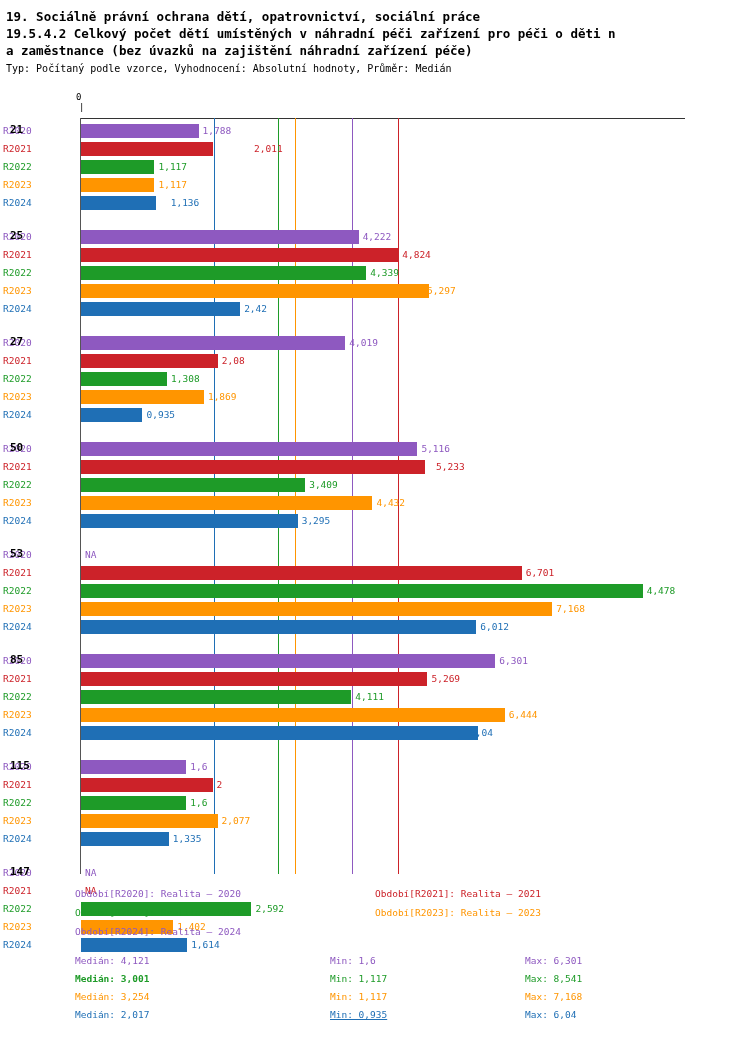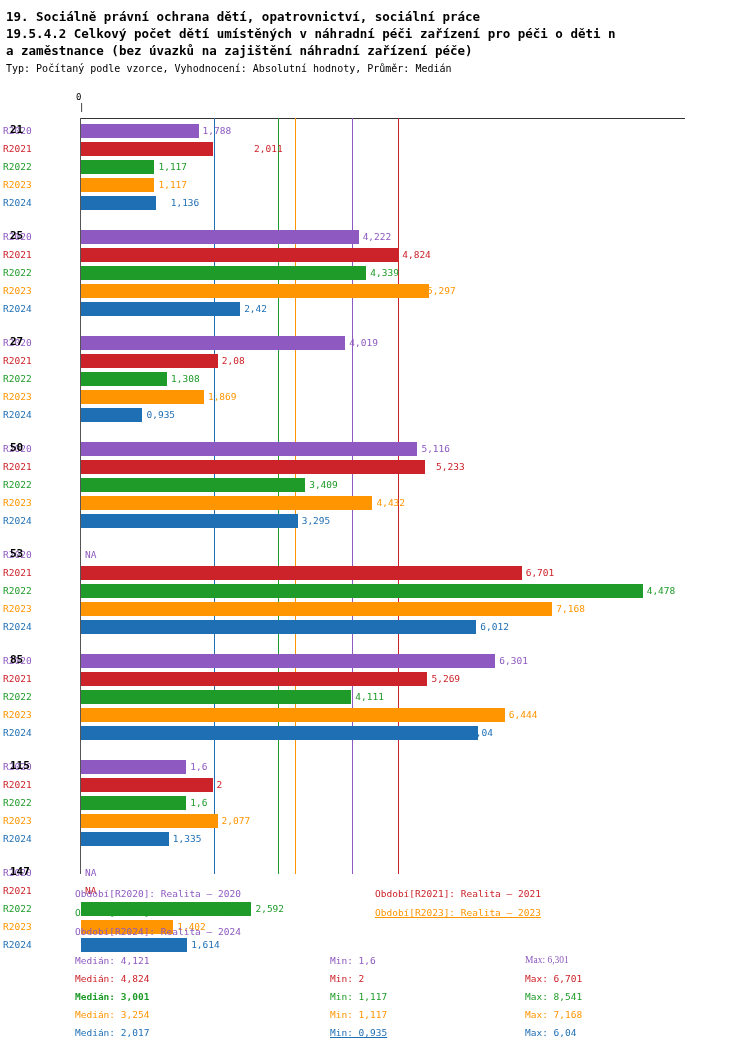--- a/index.html
+++ b/index.html
@@ -341,36 +341,31 @@
     <div class="grouplabel" style="top: 773px;">147</div>
   </div>
 
 <div id="legend">
     <div class="leg-row">
       <span class="leg-a" style="color: rgb(142, 89, 192);">Období[R2020]: Realita – 2020</span>
       <span class="leg-b" style="color: rgb(204, 34, 41);">Období[R2021]: Realita – 2021</span>
     </div>
     <div class="leg-row">
       <span class="leg-a" style="color: rgb(30, 155, 40);">Období[R2022]: Realita – 2022</span>
-      <span class="leg-b" style="color: rgb(255, 149, 0); text-decoration: underline;">Období[R2023]: Realita – 2023</span>
+      <span class="leg-b" style="color: rgb(255, 149, 0);">Období[R2023]: Realita – 2023</span>
     </div>
     <div class="leg-row">
       <span class="leg-a" style="color: rgb(142, 89, 192);">Období[R2024]: Realita – 2024</span>
     </div>
   </div>
 <div id="stats">
     <div class="st-row">
       <span class="st-a" style="color: rgb(142, 89, 192);">Medián: 4,121</span>
       <span class="st-b" style="color: rgb(142, 89, 192);">Min: 1,6</span>
-      <span class="st-c" style="color: rgb(142, 89, 192); font-family: Liberation Serif, serif;">Max: 6,301</span>
-    </div>
-    <div class="st-row">
-      <span class="st-a" style="color: rgb(204, 34, 41);">Medián: 4,824</span>
-      <span class="st-b" style="color: rgb(204, 34, 41);">Min: 2</span>
-      <span class="st-c" style="color: rgb(204, 34, 41);">Max: 6,701</span>
+      <span class="st-c" style="color: rgb(142, 89, 192);">Max: 6,301</span>
     </div>
     <div class="st-row">
       <span class="st-a" style="color: rgb(30, 155, 40); font-weight: bold;">Medián: 3,001</span>
       <span class="st-b" style="color: rgb(30, 155, 40);">Min: 1,117</span>
       <span class="st-c" style="color: rgb(30, 155, 40);">Max: 8,541</span>
     </div>
     <div class="st-row">
       <span class="st-a" style="color: rgb(255, 149, 0);">Medián: 3,254</span>
       <span class="st-b" style="color: rgb(255, 149, 0);">Min: 1,117</span>
       <span class="st-c" style="color: rgb(255, 149, 0);">Max: 7,168</span>

